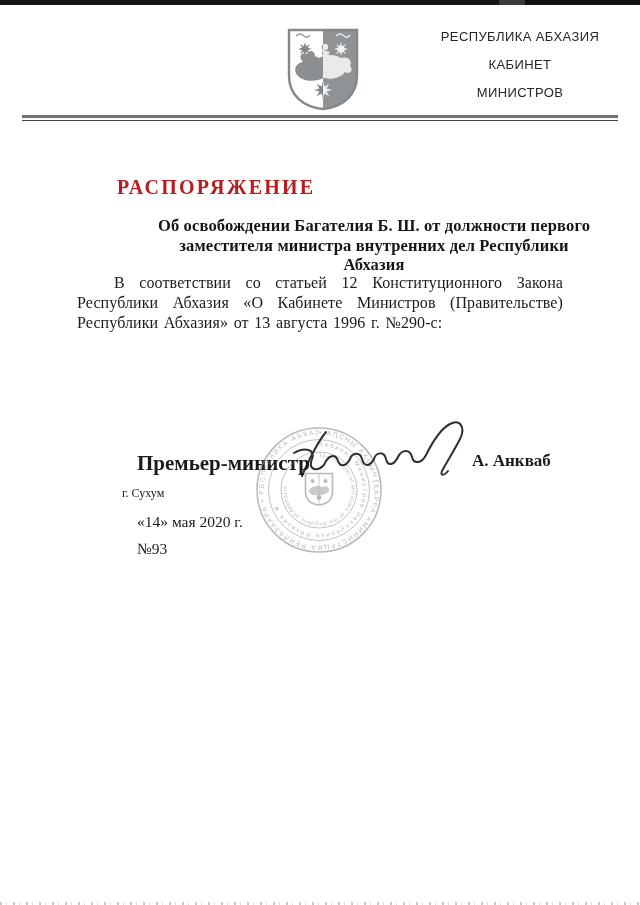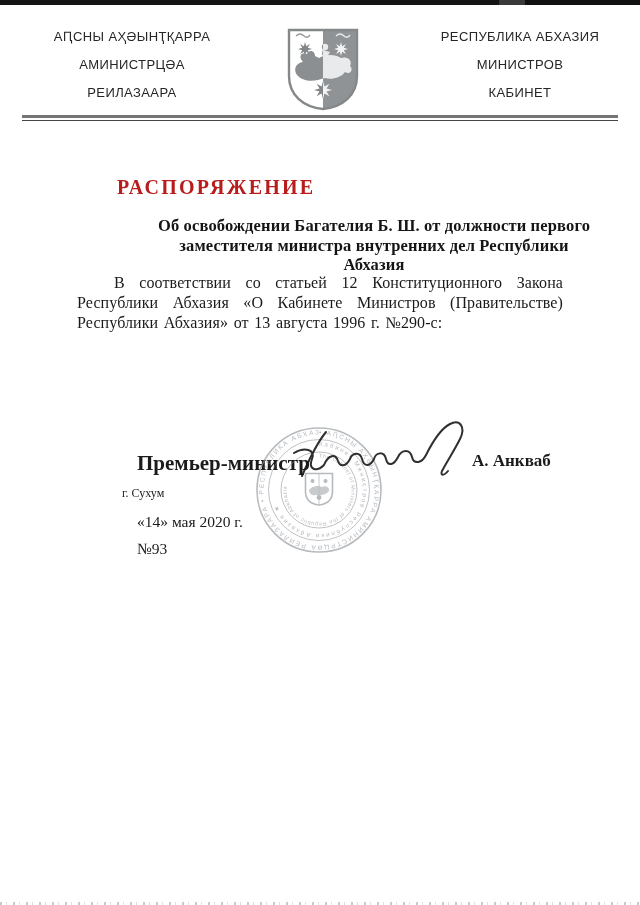--- a/index.html
+++ b/index.html
@@ -62,25 +62,20 @@
   .date-label{position:absolute;left:137px;top:513px;font-size:15.5px;}
   .number-label{position:absolute;left:137px;top:540px;font-size:15.5px;}
 </style>
 </head>
 <body>
 
 <div class="page">
 
   <div class="top-scan-bar"></div>
 
-  <div class="header-col left">
-    <div>АԤСНЫ АҲӘЫНҬҚАРРА</div>
-    <div>АМИНИСТРЦӘА</div>
-    <div>РЕИЛАЗААРА</div>
-  </div>
 
   <svg class="emblem" viewBox="0 0 78 87">
     <defs>
       <clipPath id="halfL">
           <rect x="0" y="0" width="39" height="87"></rect>
         </clipPath>
       <clipPath id="halfR">
           <rect x="39" y="0" width="39" height="87"></rect>
         </clipPath>
       <clipPath id="shieldClip">
@@ -124,22 +119,22 @@
           <g transform="translate(39,64)">
             <polygon points="9,0 3.56,1.48 6.36,6.36 1.48,3.56 0,9 -1.48,3.56 -6.36,6.36 -3.56,1.48 -9,0 -3.56,-1.48 -6.36,-6.36 -1.48,-3.56 0,-9 1.48,-3.56 6.36,-6.36 3.56,-1.48" fill="#f2f2f2"></polygon>
           </g>
         </g>
     </g>
     <path d="M5,4 h68 v46 c0,19 -14,31 -34,33 C19,81 5,69 5,50 Z" fill="none" stroke="#858889" stroke-width="2.4"></path>
   </svg>
 
   <div class="header-col right">
     <div>РЕСПУБЛИКА АБХАЗИЯ</div>
+    <div>КАБИНЕТ</div>
     <div>МИНИСТРОВ</div>
-    <div>КАБИНЕТ</div>
   </div>
 
   <div class="double-rule"></div>
 
   <div class="doc-title">РАСПОРЯЖЕНИЕ</div>
   <div class="doc-subject">Об освобождении Багателия Б. Ш. от должности первого заместителя министра внутренних дел Республики Абхазия</div>
 
   <div class="doc-body">
     <p>В соответствии со статьей 12 Конституционного Закона Республики Абхазия «О Кабинете Министров (Правительстве) Республики Абхазия» от 13 августа 1996 г. №290-с:</p>
   </div>

